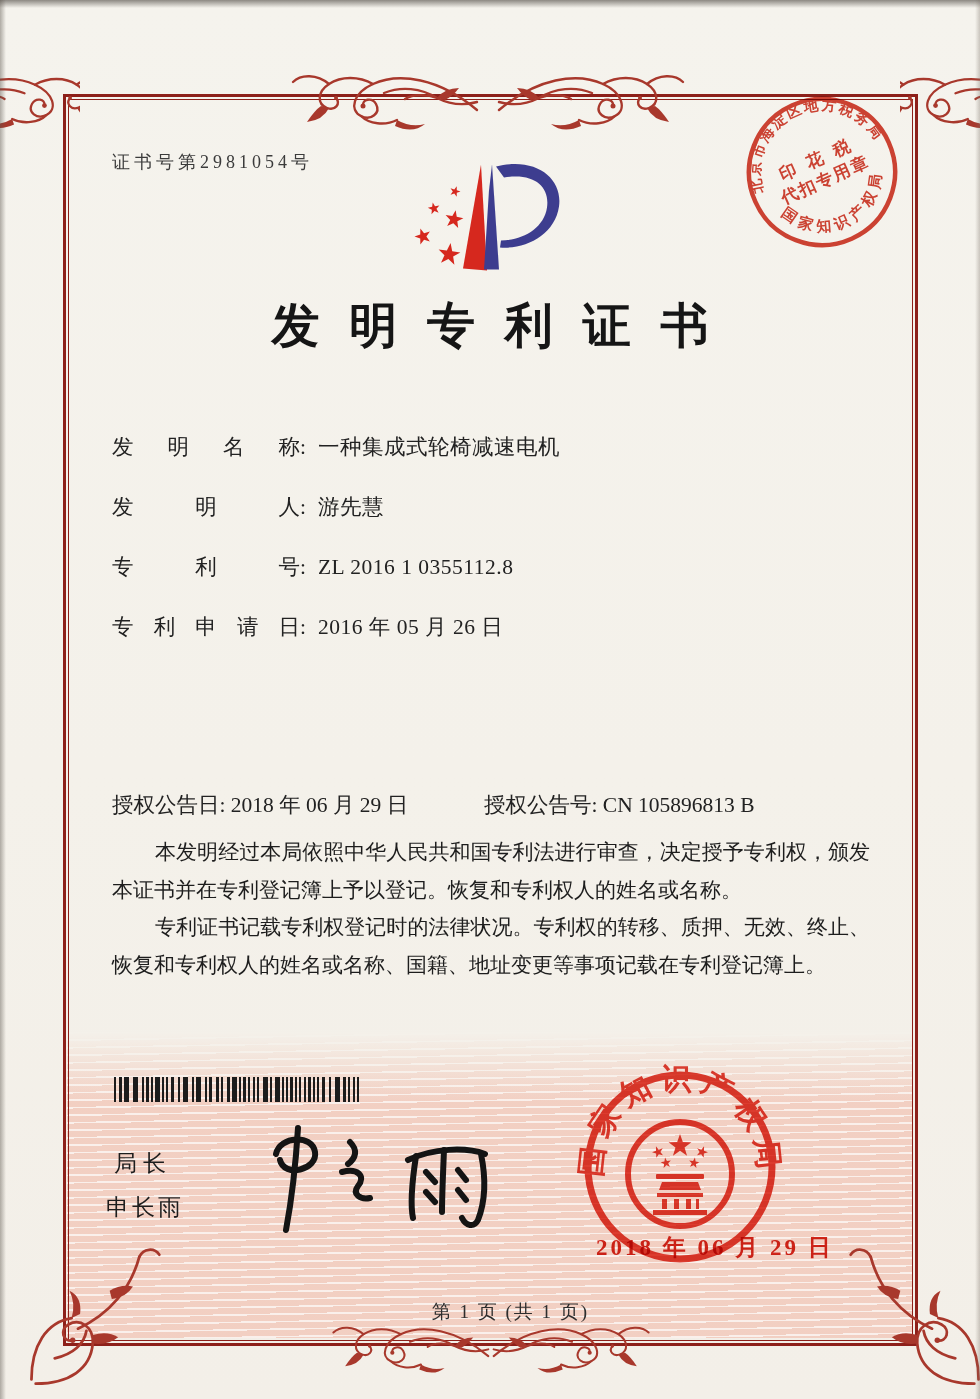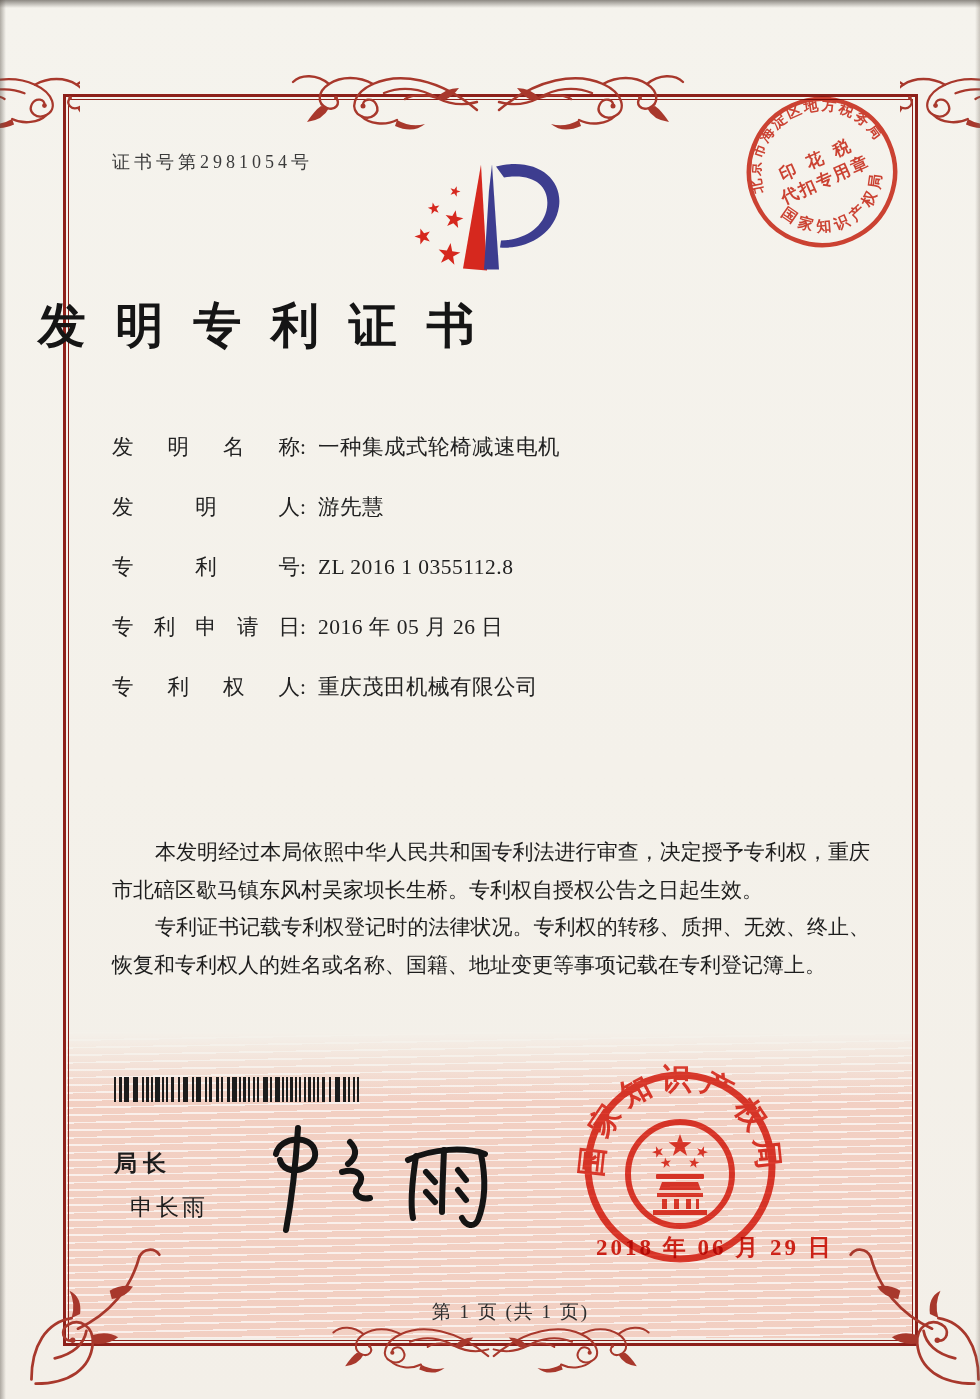--- a/index.html
+++ b/index.html
@@ -39,21 +39,21 @@
   }
   .frame::after{content:"";position:absolute;inset:2px;border:1px solid #8d201a;}
 
   .orn{position:absolute;z-index:3;pointer-events:none;}
 
   .cert-no{
     position:absolute;left:112px;top:150px;z-index:4;
     font-size:18px;letter-spacing:4px;color:#3b3b3b;
   }
   .title{
-    position:absolute;left:8px;right:0;top:294px;z-index:4;text-align:left;
+    position:absolute;left:0;right:0;top:294px;z-index:4;text-align:center;
     font-size:48px;font-weight:700;color:#151515;letter-spacing:.62em;text-indent:.62em;
   }
 
   .fields{position:absolute;left:112px;top:432px;width:780px;z-index:4;
     font-size:21.5px;color:#222;}
   .field-row{height:60px;line-height:30px;white-space:nowrap;}
   .f-label{display:inline-block;width:188px;text-align:justify;text-align-last:justify;}
   .f-colon{display:inline-block;margin:0 2px 0 0;}
   .f-value{margin-left:10px;letter-spacing:.5px;}
 
@@ -61,22 +61,22 @@
     font-size:21.5px;color:#222;white-space:nowrap;}
   .grant-no{position:absolute;left:372px;top:0;}
 
   .paras{position:absolute;left:112px;top:834px;width:758px;z-index:4;
     font-size:21px;line-height:37.5px;color:#1d1d1d;text-align:justify;}
   .paras p{margin:0;text-indent:2.05em;}
 
   .barcode{position:absolute;left:114px;top:1077px;width:252px;height:25px;z-index:5;}
   .barcode i{position:absolute;top:0;bottom:0;background:#1c1c1c;display:block;}
 
-  .sig-title{position:absolute;left:114px;top:1148px;z-index:5;font-size:23px;color:#1d1d1d;letter-spacing:6px;font-weight:bold;}
-  .sig-name{position:absolute;left:130px;top:1192px;z-index:5;font-size:23px;color:#1d1d1d;letter-spacing:3px;}
+  .sig-title{position:absolute;left:114px;top:1148px;z-index:5;font-size:23px;color:#1d1d1d;letter-spacing:6px;}
+  .sig-name{position:absolute;left:106px;top:1192px;z-index:5;font-size:23px;color:#1d1d1d;letter-spacing:3px;}
   .signature-svg{position:absolute;left:238px;top:1120px;z-index:5;}
 
   .stamp{position:absolute;z-index:6;mix-blend-mode:multiply;opacity:.95;}
   .tax-stamp{left:744px;top:94px;transform:rotate(-24deg);}
   .seal{left:573px;top:1062px;}
   .seal-date{
     position:absolute;left:596px;top:1232px;z-index:7;
     font-size:23px;font-weight:700;color:#d5281c;letter-spacing:3px;white-space:nowrap;
     mix-blend-mode:multiply;
   }
@@ -185,28 +185,35 @@
     </div>
     <div class="field-row">
       <span class="f-label">发明人</span><span class="f-colon">:</span><span class="f-value">游先慧</span>
     </div>
     <div class="field-row">
       <span class="f-label">专利号</span><span class="f-colon">:</span><span class="f-value">ZL 2016 1 0355112.8</span>
     </div>
     <div class="field-row">
       <span class="f-label">专利申请日</span><span class="f-colon">:</span><span class="f-value">2016 年 05 月 26 日</span>
     </div>
-    <div class="field-row">
-      <span class="f-label">专利权人</span><span class="f-colon">:</span><span class="f-value">重庆茂田机械有限公司</span>
-    </div>
   </div>
 
+  <div class="grant-row">
+    <span>
+      <span>授权公告日</span><span>:</span>
+      <span>2018 年 06 月 29 日</span>
+    </span>
+    <span class="grant-no">
+      <span>授权公告号</span><span>:</span>
+      <span>CN 105896813 B</span>
+    </span>
+  </div>
 
   <div class="paras">
-    <p>本发明经过本局依照中华人民共和国专利法进行审查，决定授予专利权，重庆市北碚区歇马镇东风村吴家坝长生桥。专利权自授权公告之日起生效。</p>
+    <p>本发明经过本局依照中华人民共和国专利法进行审查，决定授予专利权，颁发本证书并在专利登记簿上予以登记。恢复和专利权人的姓名或名称。</p>
     <p>专利证书记载专利权登记时的法律状况。专利权的转移、质押、无效、终止、恢复和专利权人的姓名或名称、国籍、地址变更等事项记载在专利登记簿上。</p>
   </div>
 
   <div class="barcode">
       <i style="left:0px;width:2px"></i>
       <i style="left:5px;width:3px"></i>
       <i style="left:10px;width:5px"></i>
       <i style="left:19px;width:5px"></i>
       <i style="left:28px;width:2px"></i>
       <i style="left:32px;width:3px"></i>

